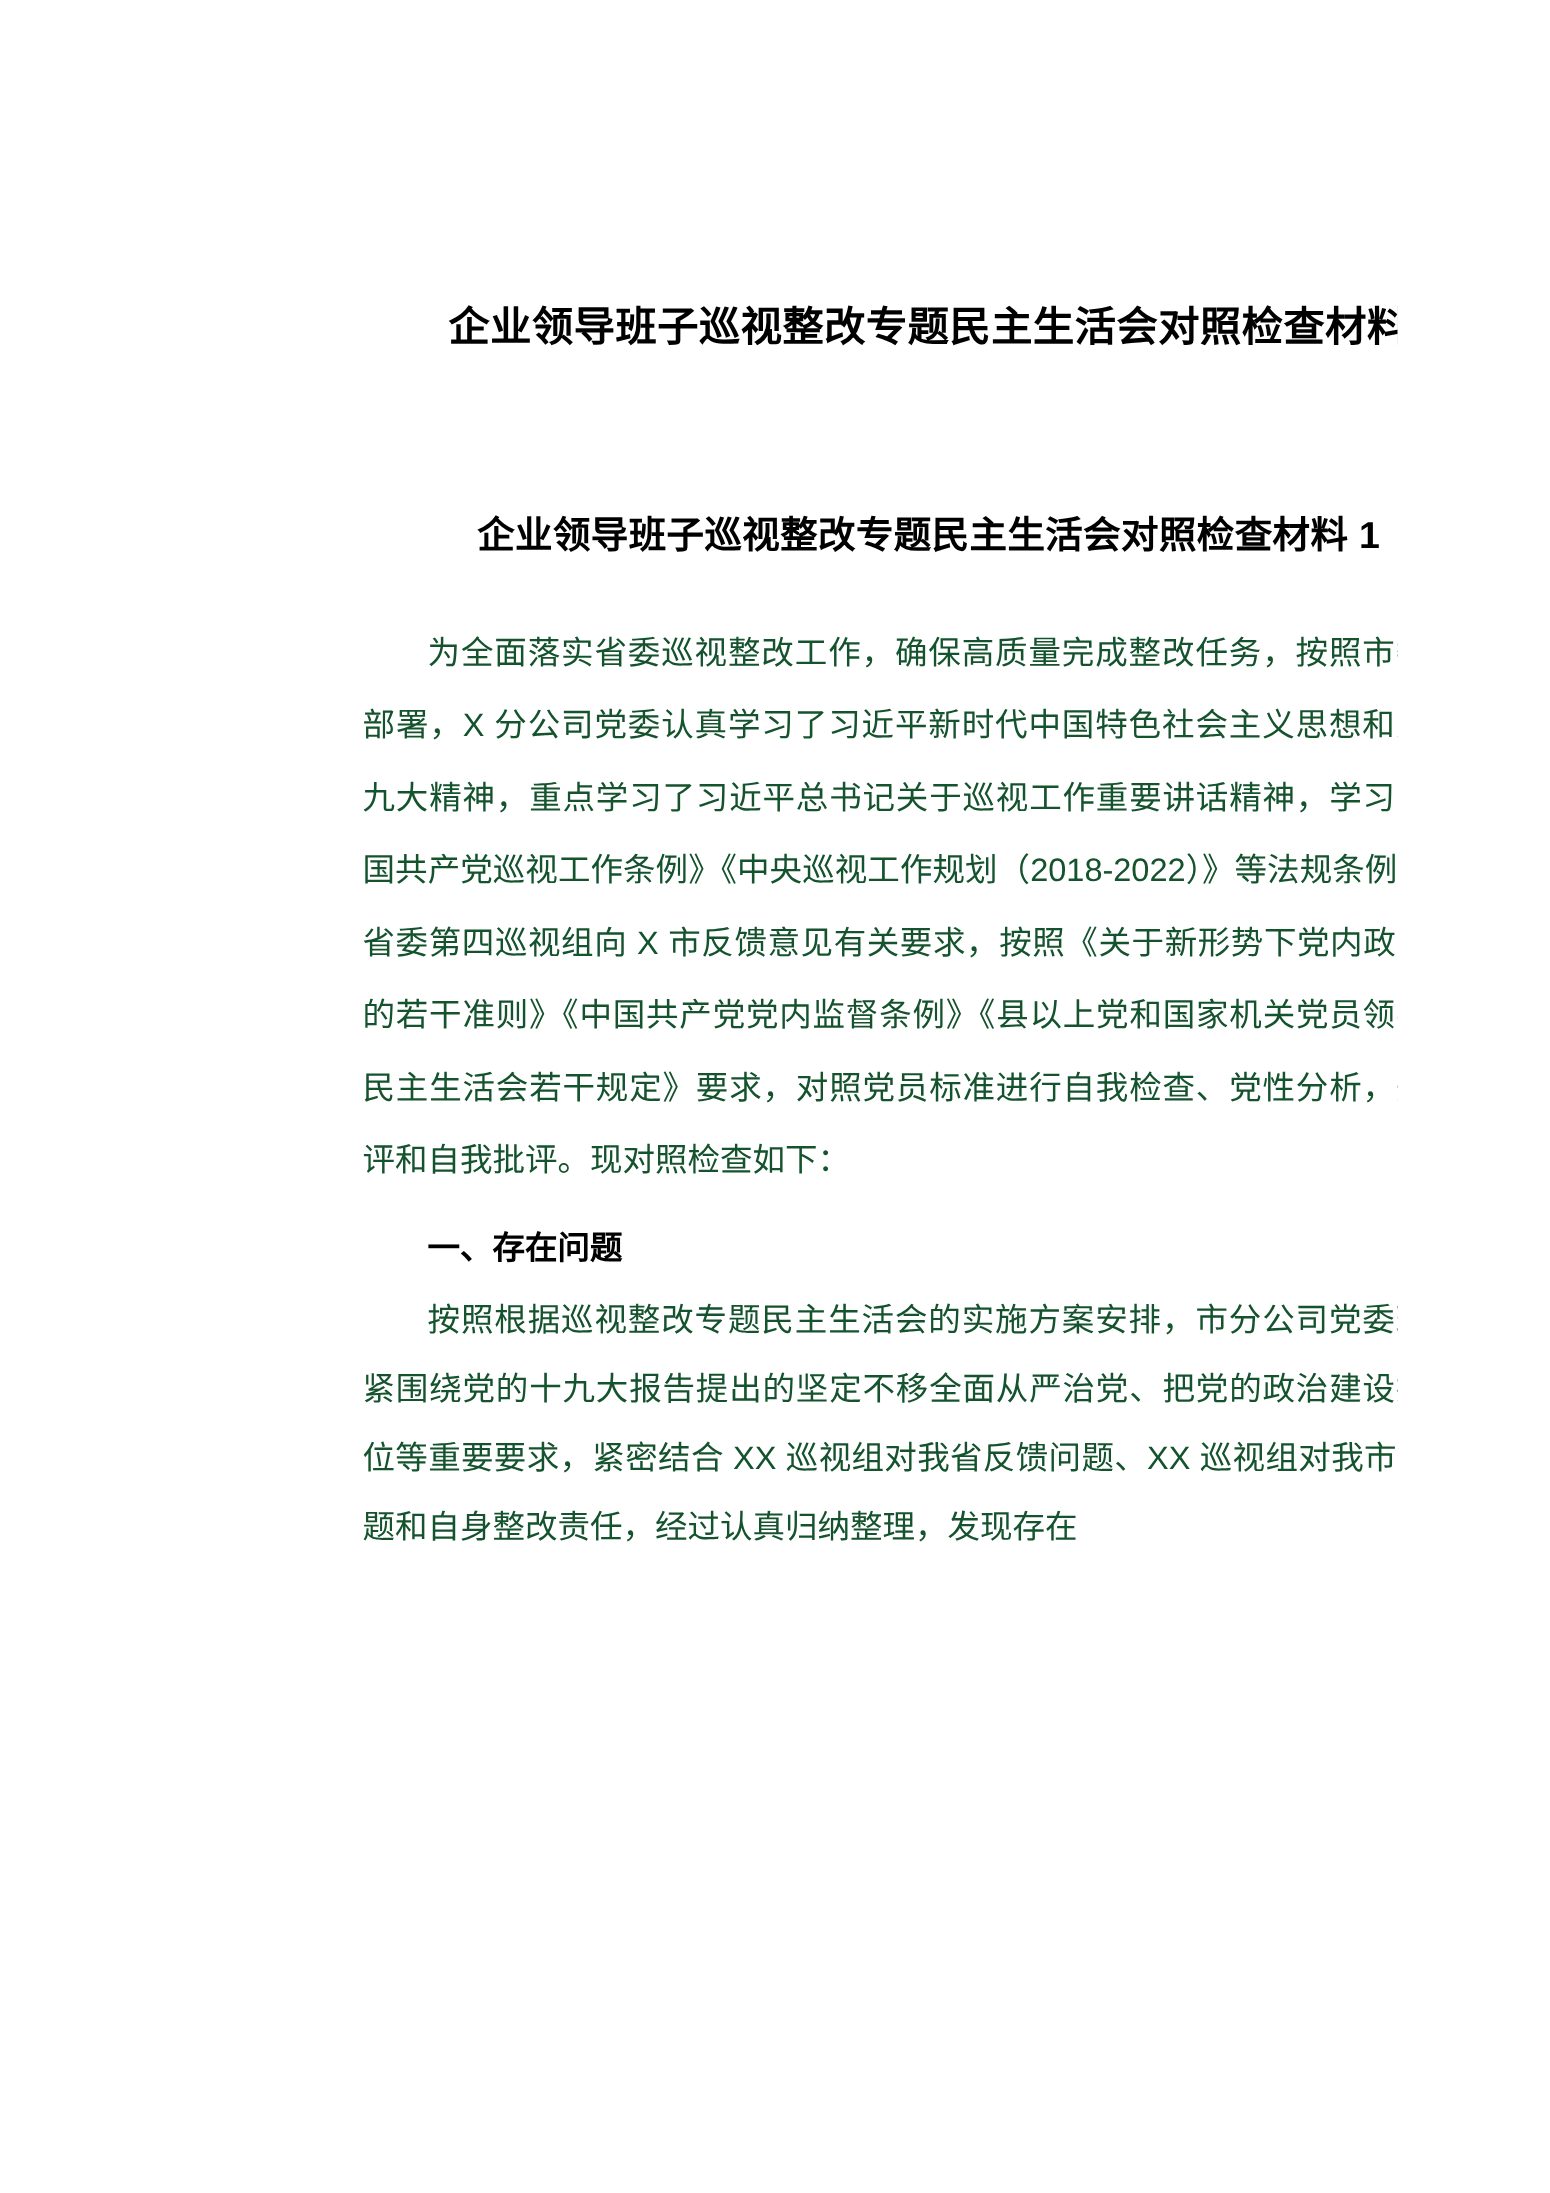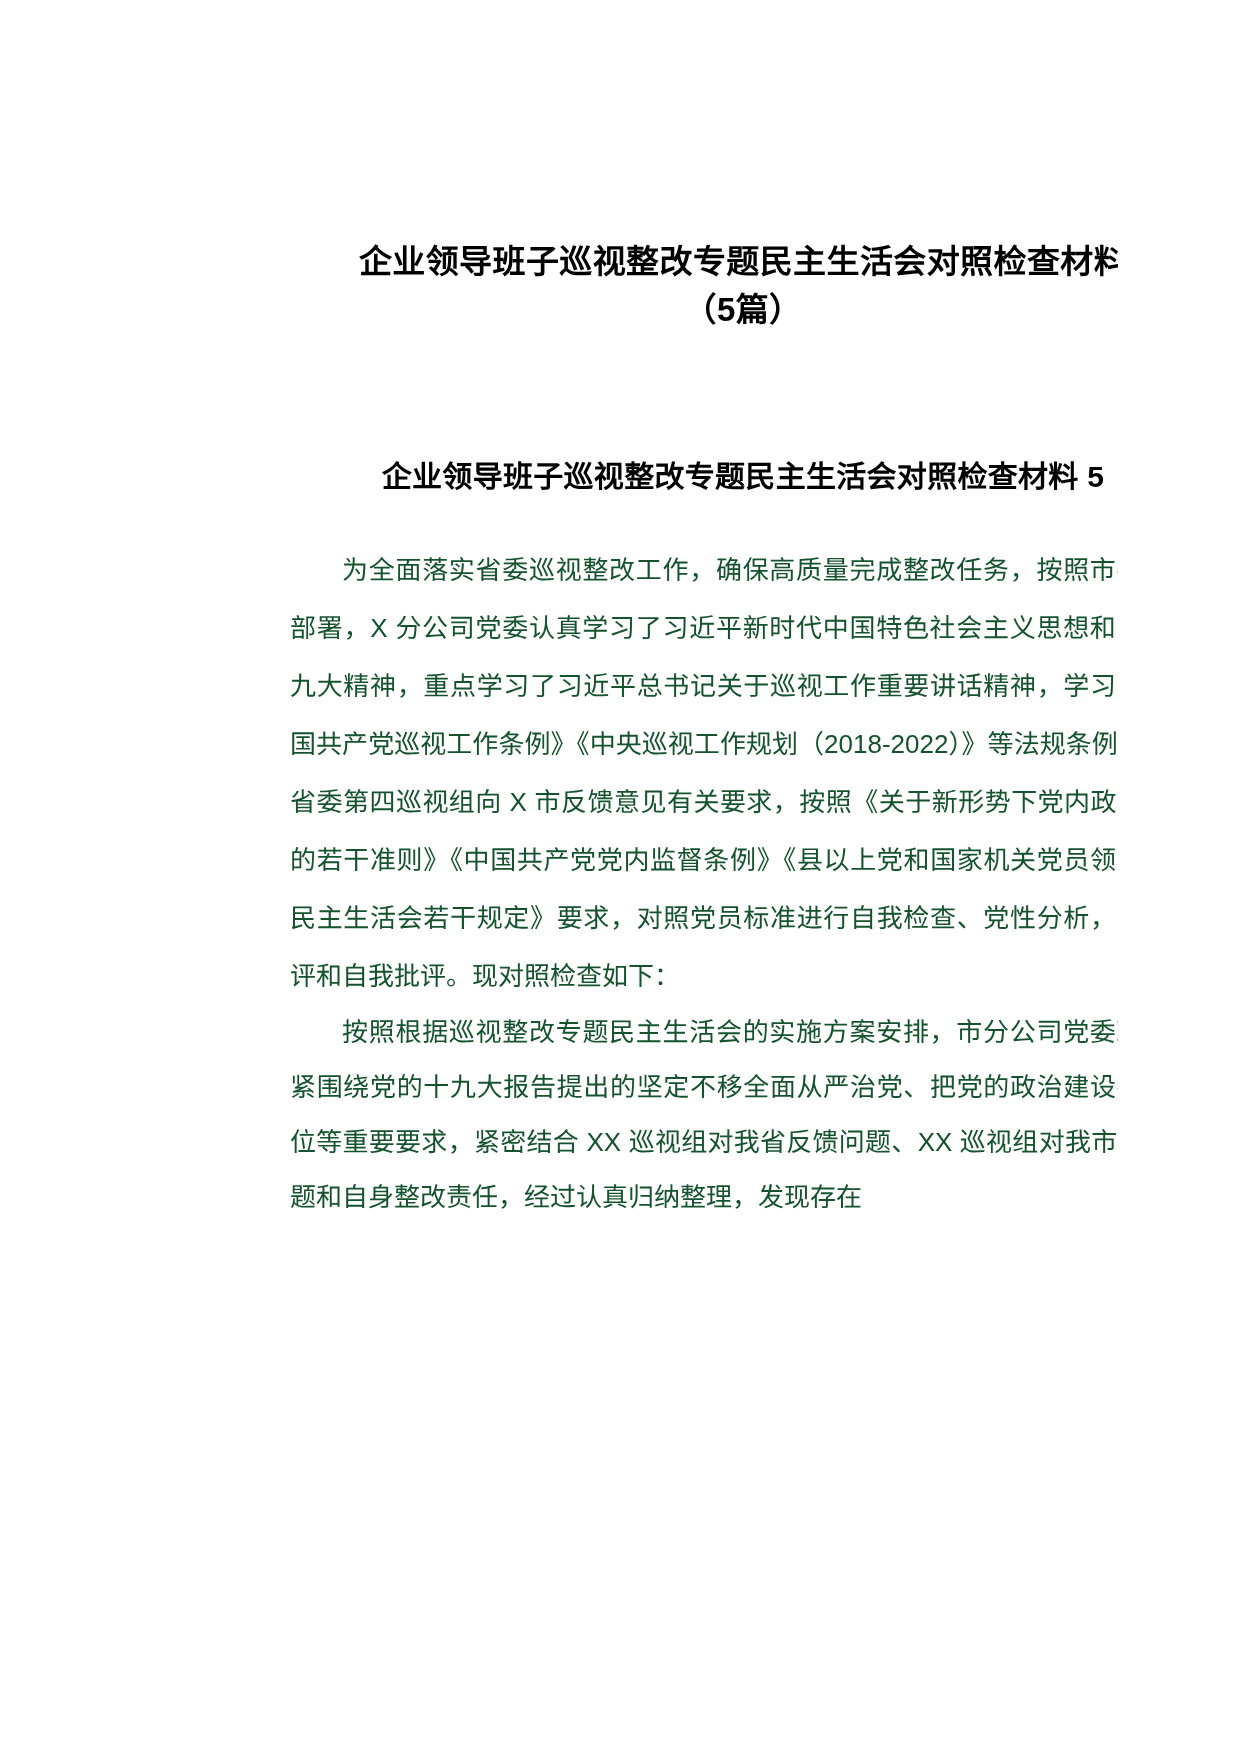--- a/index.html
+++ b/index.html
@@ -92,24 +92,24 @@
   }
 </style>
 </head>
 <body>
 
 <div class="page">
   <div class="content">
 
     <h1 class="doc-title">
       <span class="title-line1">企业领导班子巡视整改专题民主生活会对照检查材料</span>
-      <span class="title-line2">（5篇）</span>
     </h1>
 
-    <h2 class="article-title">企业领导班子巡视整改专题民主生活会对照检查材料 5</h2>
+    <h2 class="article-title">企业领导班子巡视整改专题民主生活会对照检查材料 1</h2>
 
     <p class="para para-intro">为全面落实省委巡视整改工作，确保高质量完成整改任务，按照市委统一部署，X 分公司党委认真学习了习近平新时代中国特色社会主义思想和党的十九大精神，重点学习了习近平总书记关于巡视工作重要讲话精神，学习了《中国共产党巡视工作条例》《中央巡视工作规划（2018-2022）》等法规条例，以及省委第四巡视组向 X 市反馈意见有关要求，按照《关于新形势下党内政治生活的若干准则》《中国共产党党内监督条例》《县以上党和国家机关党员领导干部民主生活会若干规定》要求，对照党员标准进行自我检查、党性分析，开展批评和自我批评。现对照检查如下：</p>
 
+    <h3 class="section-heading">一、存在问题</h3>
 
     <p class="para para-body">按照根据巡视整改专题民主生活会的实施方案安排，市分公司党委班子紧紧围绕党的十九大报告提出的坚定不移全面从严治党、把党的政治建设摆在首位等重要要求，紧密结合 XX 巡视组对我省反馈问题、XX 巡视组对我市反馈问题和自身整改责任，经过认真归纳整理，发现存在</p>
 
   </div>
 </div>
 
 </body></html>

